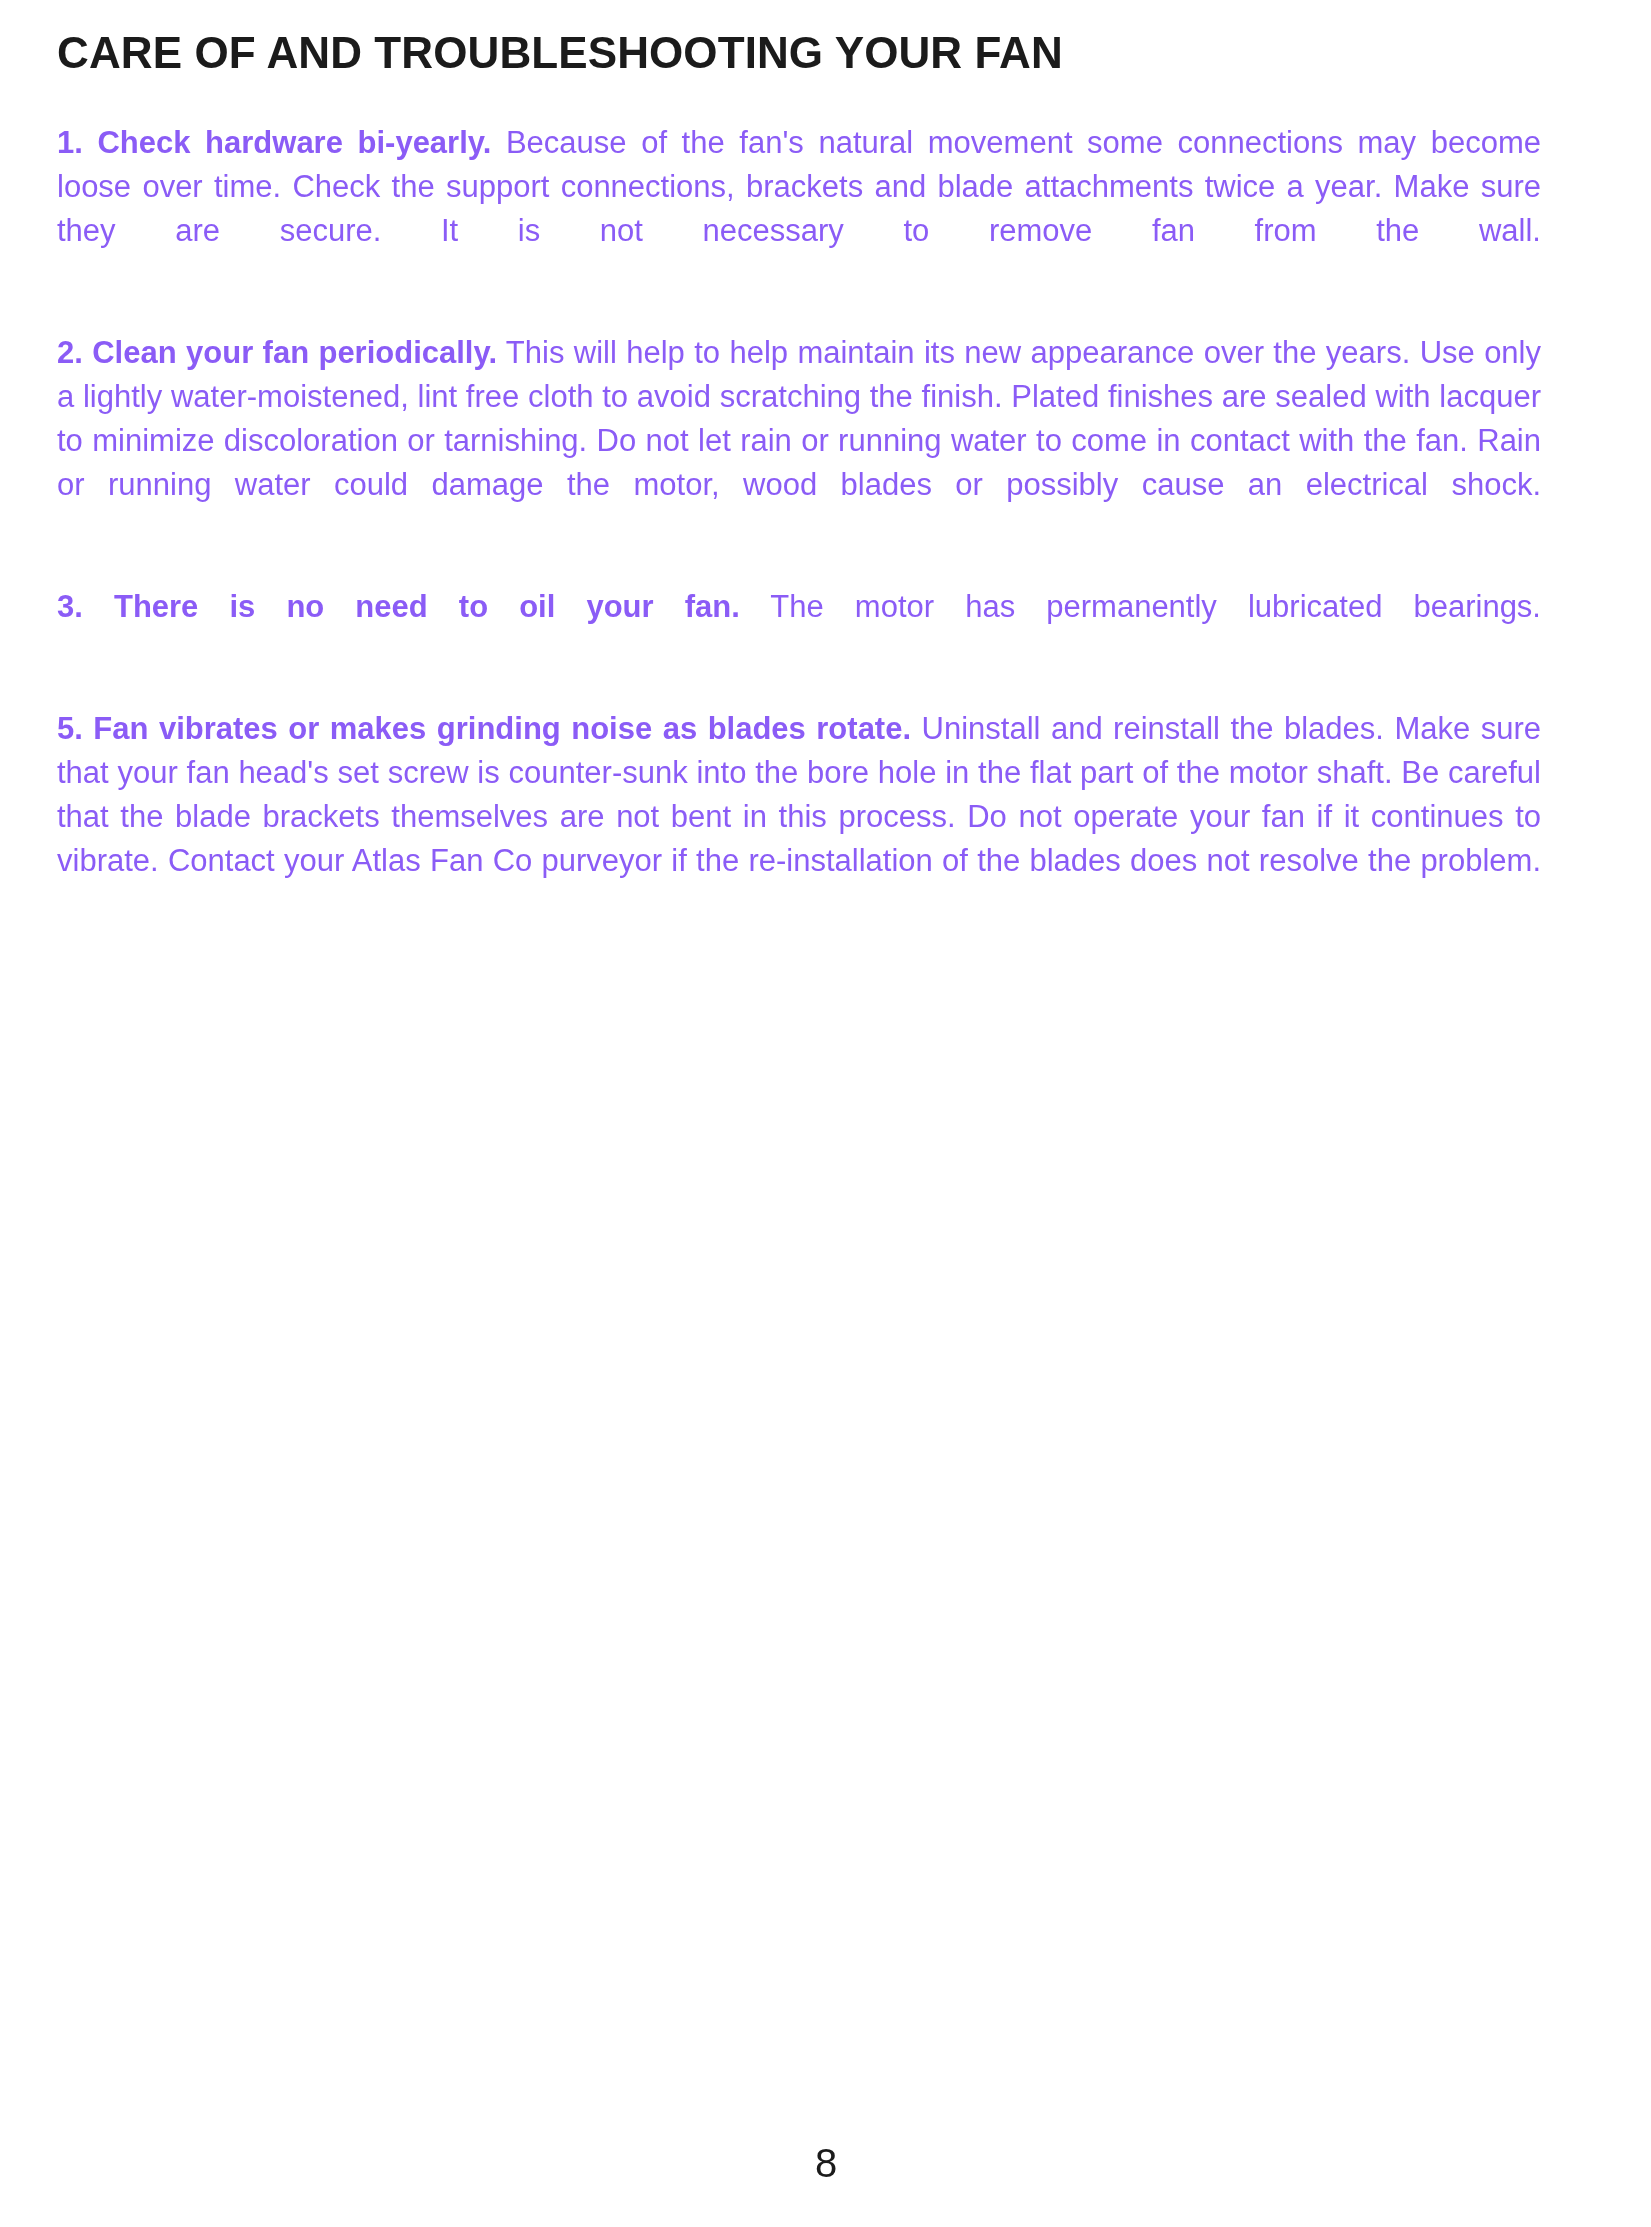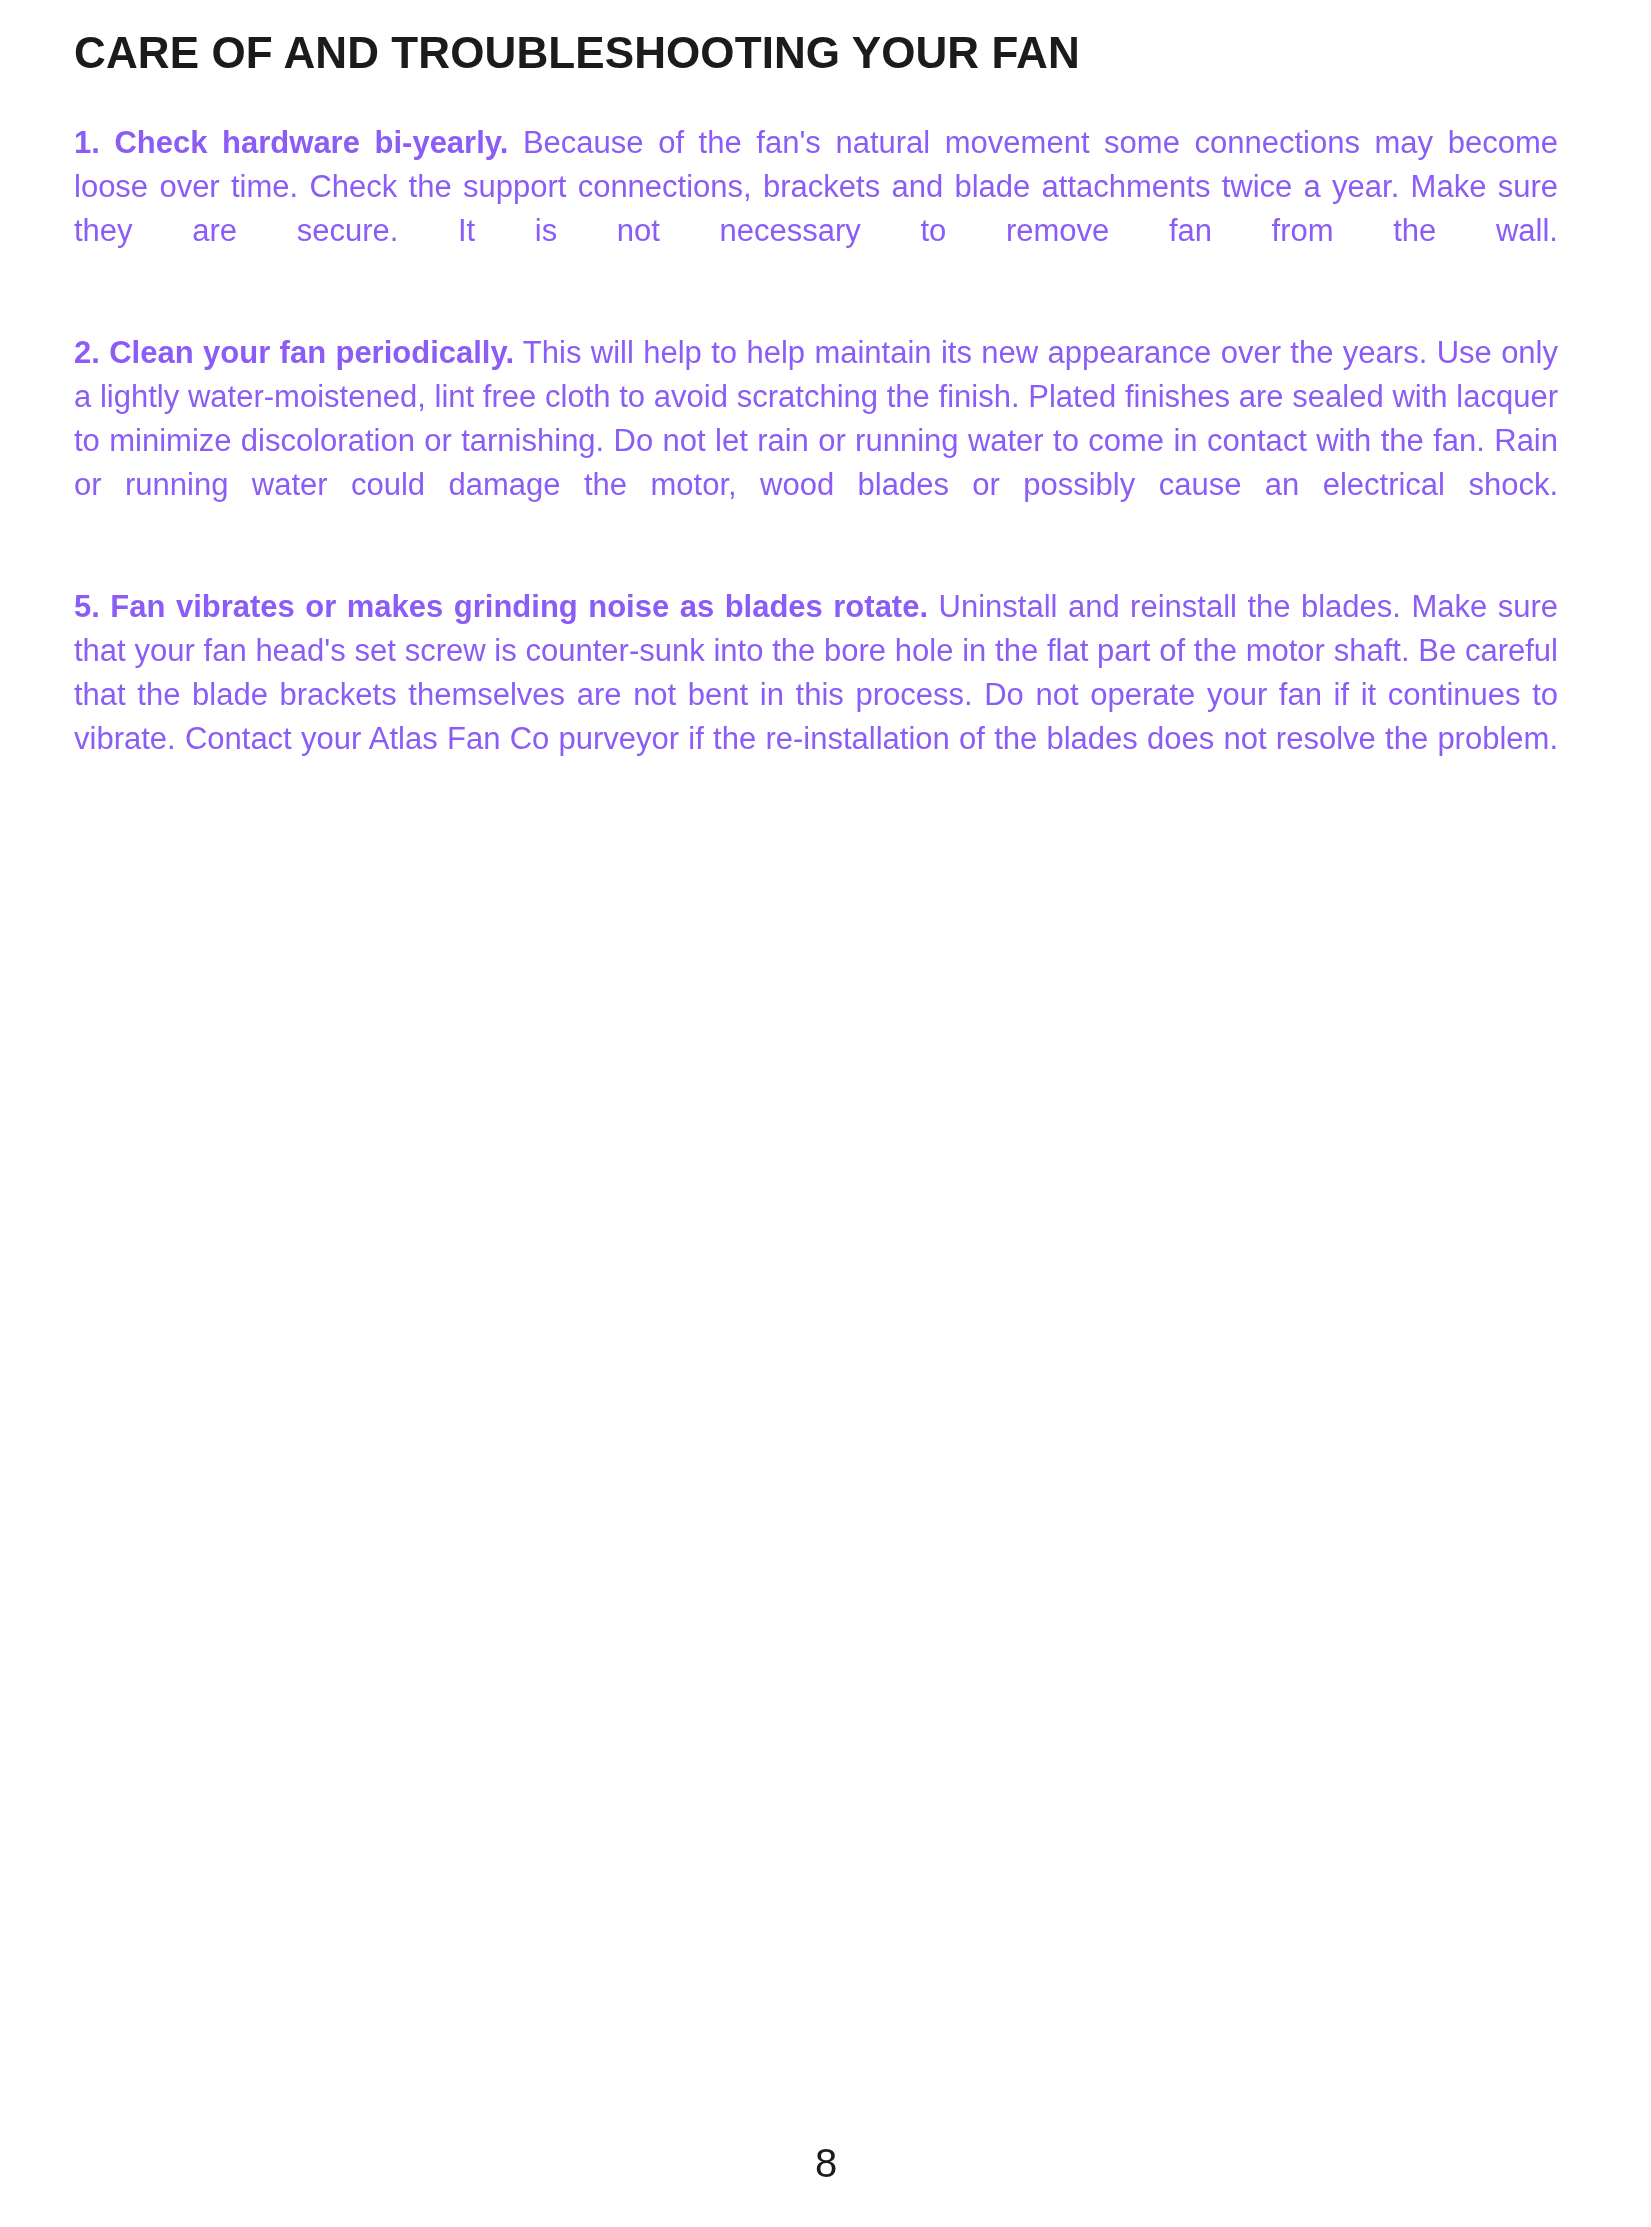--- a/index.html
+++ b/index.html
@@ -11,21 +11,21 @@
   body {
     font-family: "Liberation Sans", sans-serif;
     color: #1a1a1a;
   }
   .page {
     position: relative;
     width: 1652px;
     height: 2227px;
     background: #ffffff;
     box-sizing: border-box;
-    padding: 28px 107px 0 74px;
+    padding: 28px 107px 0 57px;
     overflow: hidden;
   }
   .doc-title {
     font-size: 44px;
     font-weight: bold;
     letter-spacing: 0.1px;
     line-height: 1.12;
     margin: 0 0 44px 0;
     color: #1b1b1b;
     white-space: nowrap;
@@ -78,20 +78,23 @@
   <div class="content">
 
     <p class="item">
       <span class="item-lead">1. Check hardware bi-yearly.</span><span class="item-body"> Because of the fan's natural movement some connections may become loose over time. Check the support connections, brackets and blade attachments twice a year. Make sure they are secure. It is not necessary to remove fan from the wall.</span>
     </p>
 
     <p class="item">
       <span class="item-lead">2. Clean your fan periodically.</span><span class="item-body"> This will help to help maintain its new appearance over the years. Use only a lightly water-moistened, lint free cloth to avoid scratching the finish. Plated finishes are sealed with lacquer to minimize discoloration or tarnishing. Do not let rain or running water to come in contact with the fan.  Rain or running water could damage the motor, wood blades or possibly cause an electrical shock.</span>
     </p>
 
+    <p class="item">
+      <span class="item-lead">3. There is no need to oil your fan.</span><span class="item-body"> The motor has permanently lubricated bearings.</span>
+    </p>
 
 
     <p class="item">
       <span class="item-lead">5. Fan vibrates or makes grinding noise as blades rotate.</span><span class="item-body"> Uninstall and reinstall the blades. Make sure that your fan head's set screw is counter-sunk into the bore hole in the flat part of the motor shaft.  Be careful that the blade brackets themselves are not bent in this process. Do not operate your fan if it continues to vibrate. Contact your Atlas Fan Co purveyor if the re-installation of the blades does not resolve the problem.</span>
     </p>
 
   </div>
 
   <div class="page-number">8</div>
 

